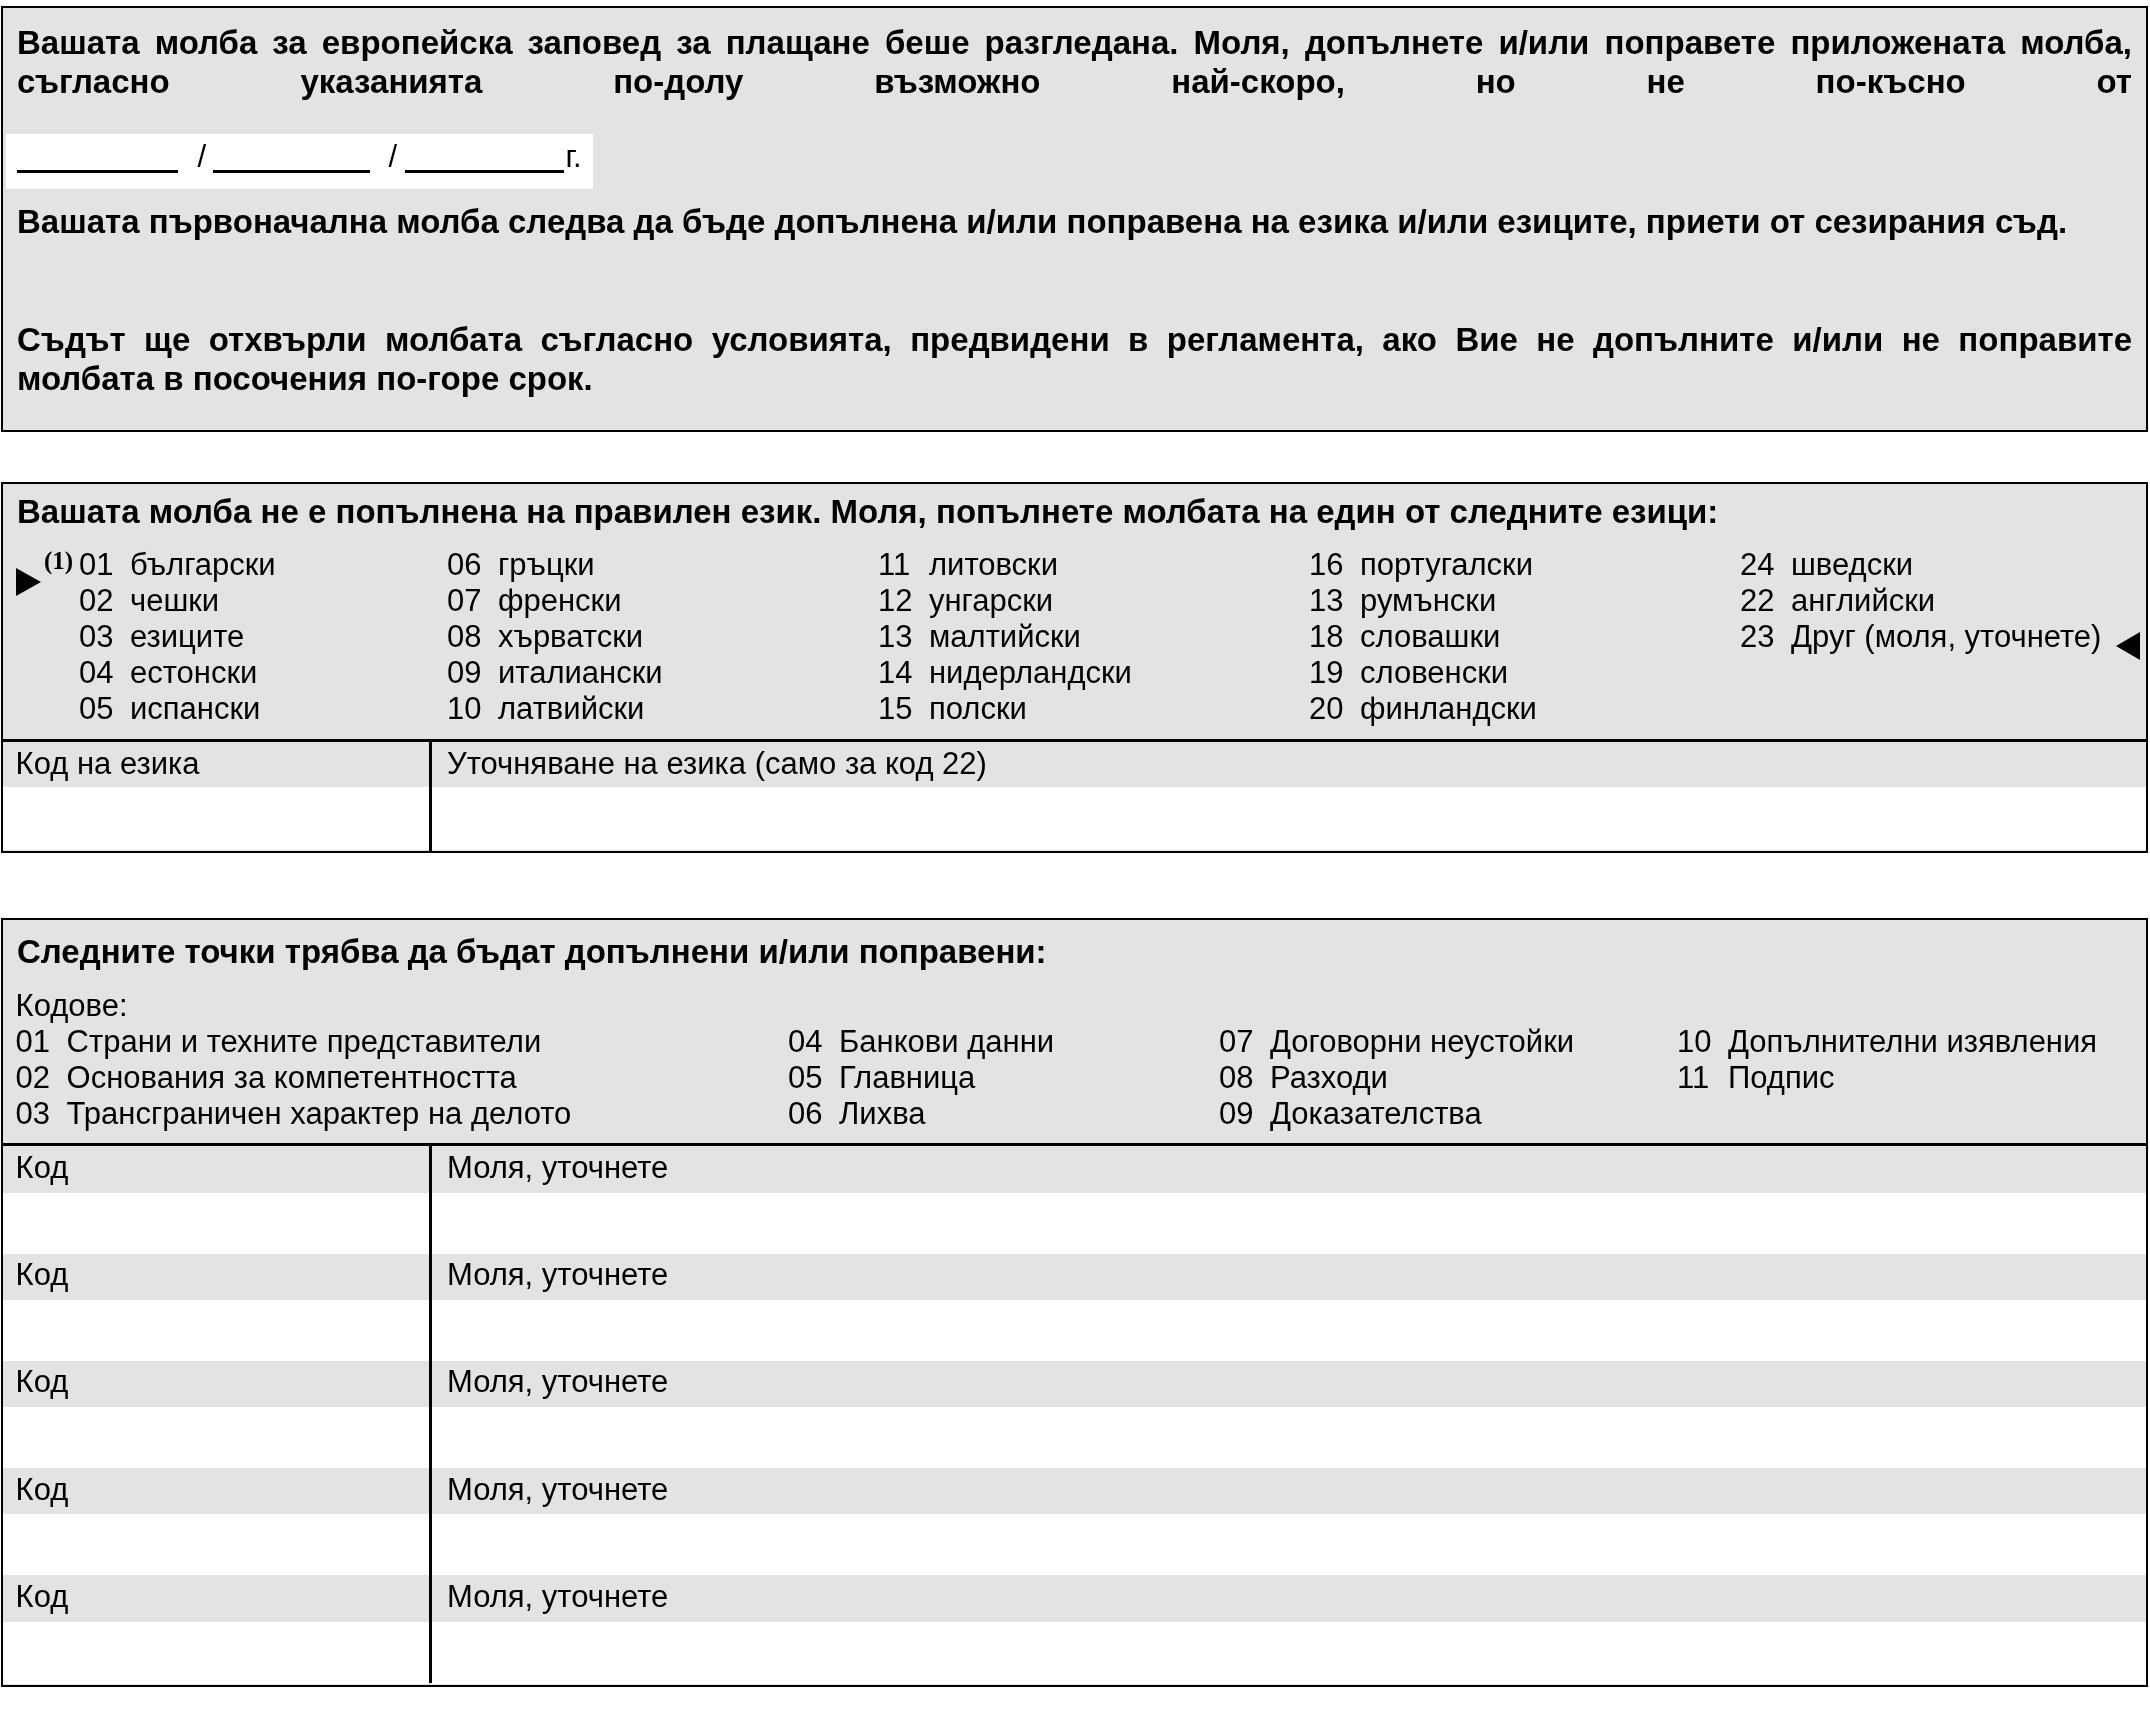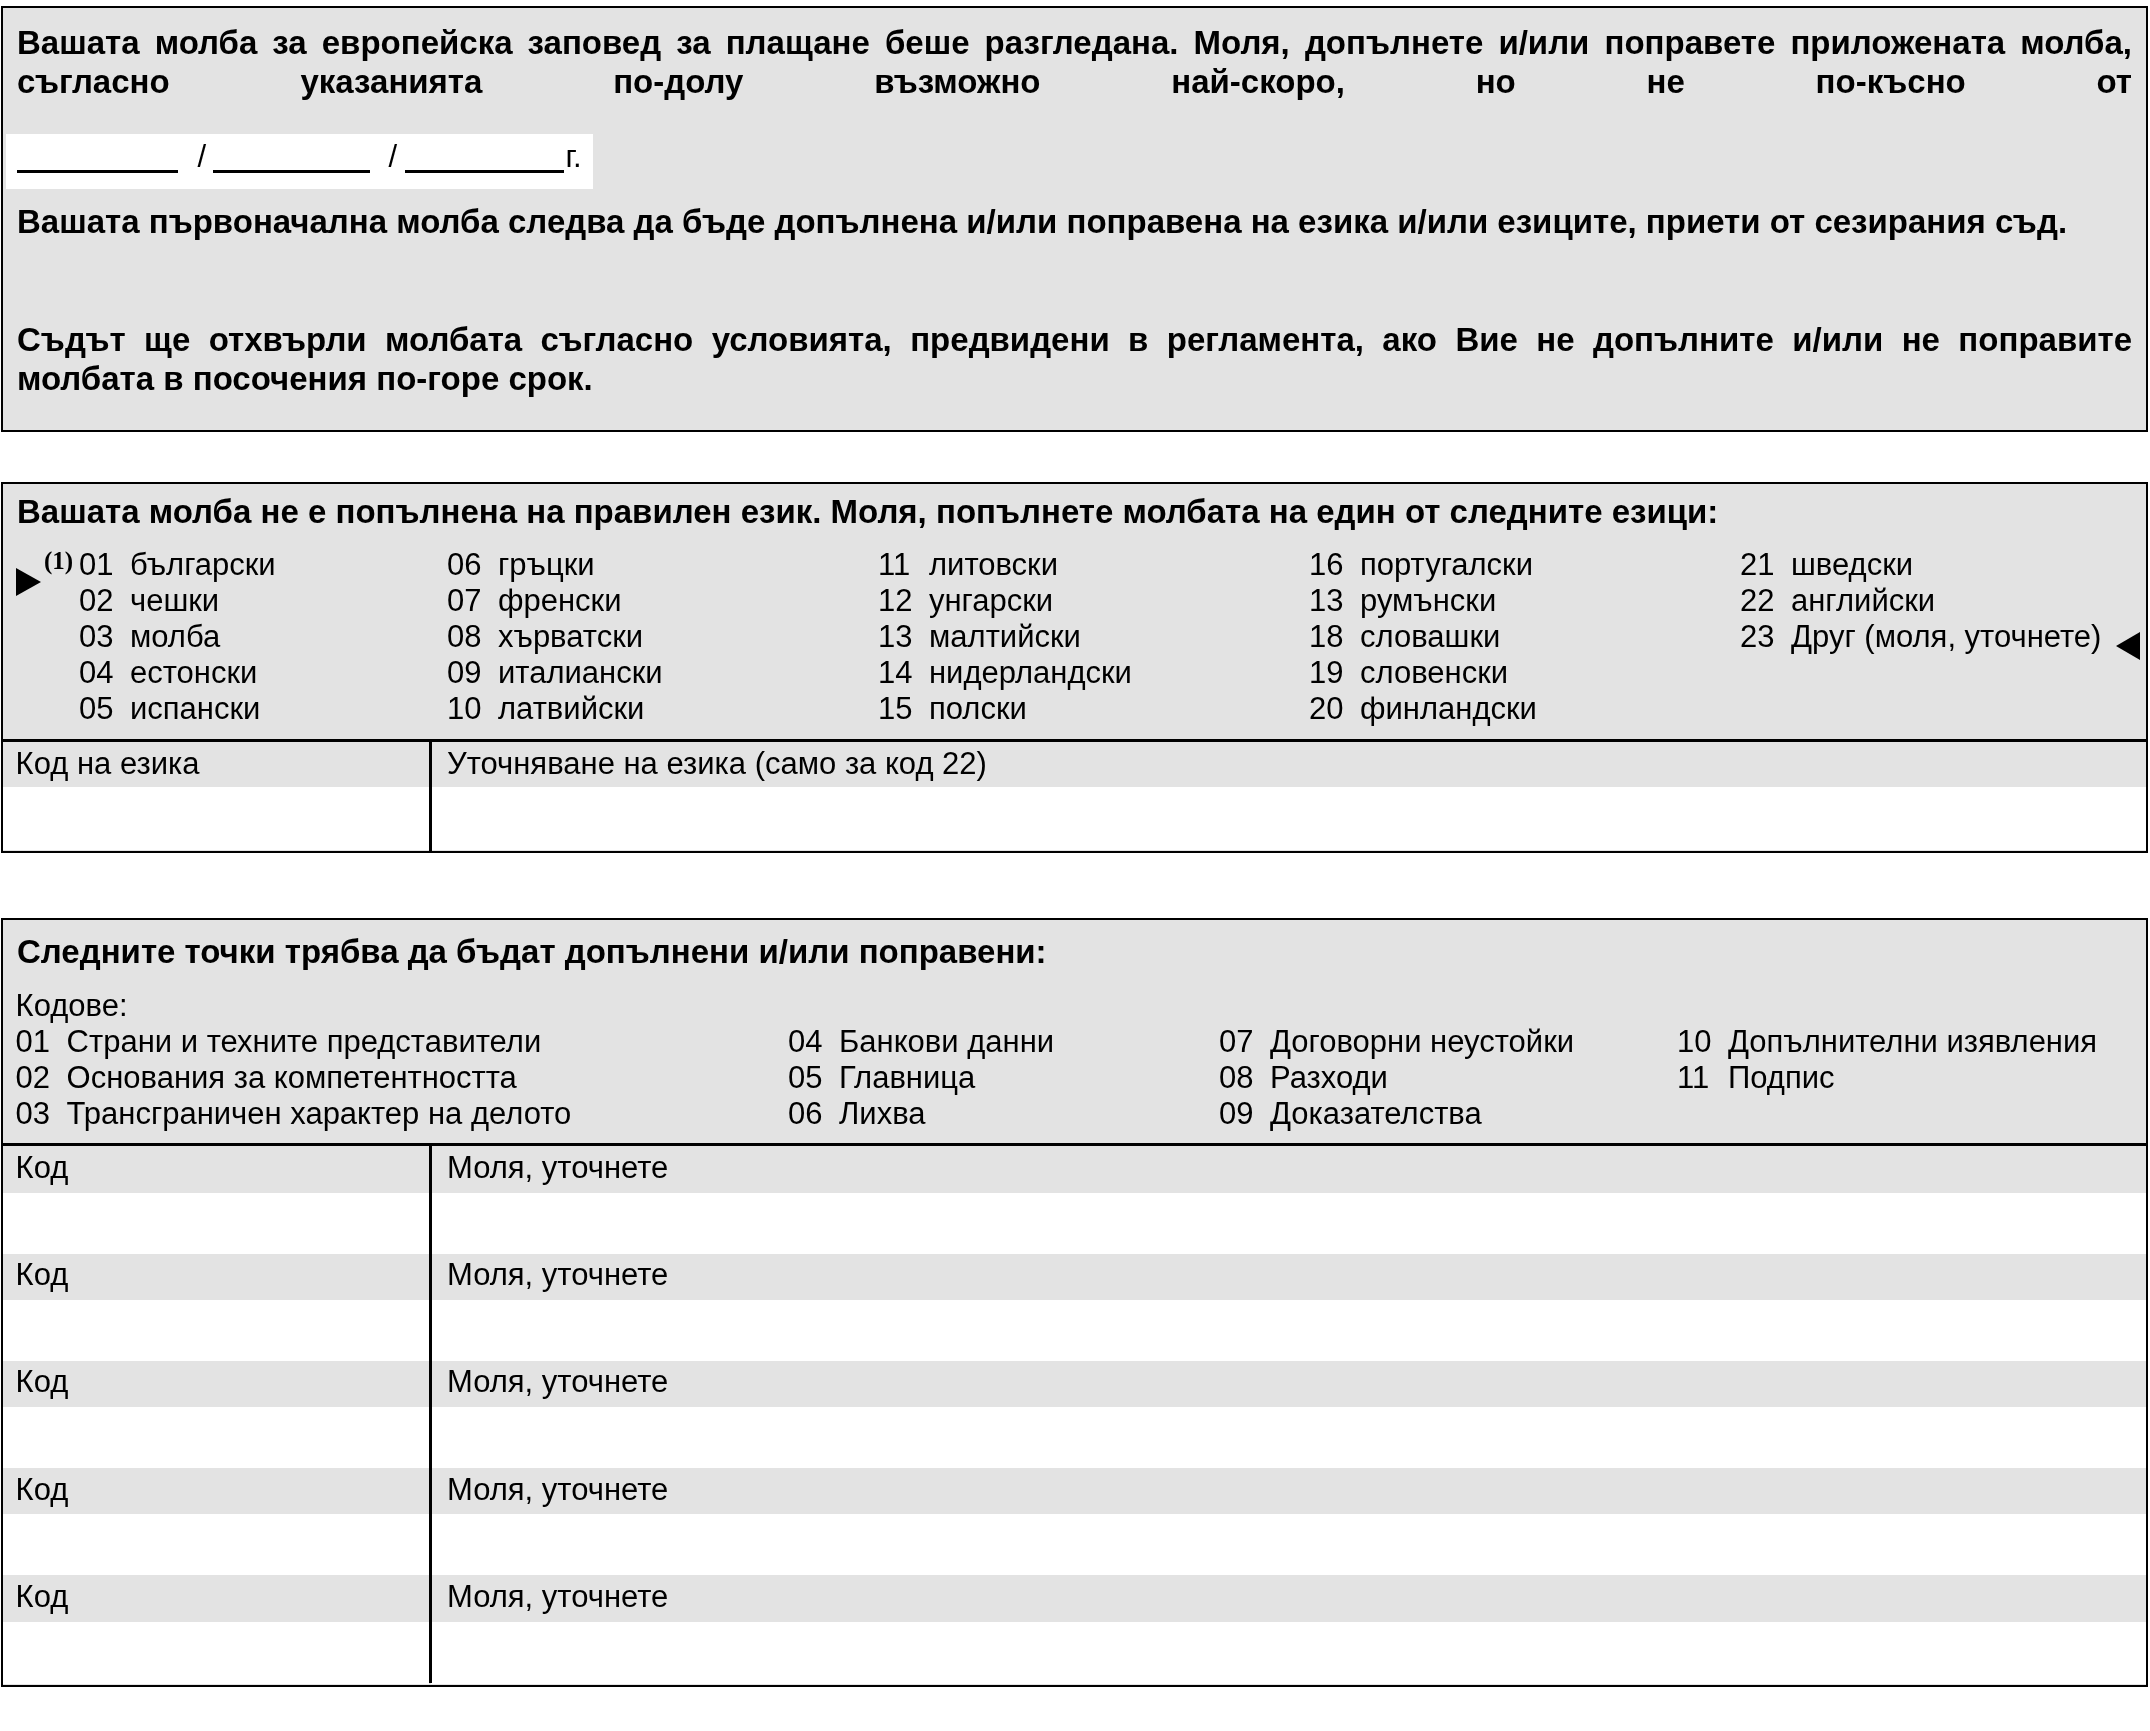--- a/index.html
+++ b/index.html
@@ -46,21 +46,21 @@
     <span>Съдът ще отхвърли молбата съгласно условията, предвидени в регламента, ако Вие не допълните и/или не поправите молбата в посочения по-горе срок.</span>
   </div>
 </div>
 
 <div class="box" style="top:482px; height:371px;padding-left:44px;">
   <div class="lang-title">Вашата молба не е попълнена на правилен език. Моля, попълнете молбата на един от следните езици:</div>
 
   <div class="lang-col" style="left:76px;">
     <div class="lang-item"><span class="code">01</span><span>български</span></div>
     <div class="lang-item"><span class="code">02</span><span>чешки</span></div>
-    <div class="lang-item"><span class="code">03</span><span>молба</span></div>
+    <div class="lang-item"><span class="code">03</span><span>езиците</span></div>
     <div class="lang-item"><span class="code">04</span><span>естонски</span></div>
     <div class="lang-item"><span class="code">05</span><span>испански</span></div>
   </div>
   <div class="lang-col" style="left:444px;">
     <div class="lang-item"><span class="code">06</span><span>гръцки</span></div>
     <div class="lang-item"><span class="code">07</span><span>френски</span></div>
     <div class="lang-item"><span class="code">08</span><span>хърватски</span></div>
     <div class="lang-item"><span class="code">09</span><span>италиански</span></div>
     <div class="lang-item"><span class="code">10</span><span>латвийски</span></div>
   </div>
@@ -72,21 +72,21 @@
     <div class="lang-item"><span class="code">15</span><span>полски</span></div>
   </div>
   <div class="lang-col" style="left:1306px;">
     <div class="lang-item"><span class="code">16</span><span>португалски</span></div>
     <div class="lang-item"><span class="code">13</span><span>румънски</span></div>
     <div class="lang-item"><span class="code">18</span><span>словашки</span></div>
     <div class="lang-item"><span class="code">19</span><span>словенски</span></div>
     <div class="lang-item"><span class="code">20</span><span>финландски</span></div>
   </div>
   <div class="lang-col" style="left:1737px;">
-    <div class="lang-item"><span class="code">21</span><span>шведски</span></div>
+    <div class="lang-item"><span class="code">24</span><span>шведски</span></div>
     <div class="lang-item"><span class="code">22</span><span>английски</span></div>
     <div class="lang-item"><span class="code">23</span><span>Друг (моля, уточнете)</span></div>
   </div>
 
   <div class="hline" style="top:255px;"></div>
   <div class="white" style="left:0; top:303px; width:426px; height:63px;"></div>
   <div class="white" style="left:428px; top:303px; right:0; height:63px;"></div>
   <div class="vline" style="left:426px; top:255px; height:113px;"></div>
   <div class="cellhead" style="left:12.6px; top:262px;">Код на езика</div>
   <div class="cellhead" style="left:444px; top:262px;">Уточняване на езика (само за код 22)</div>

